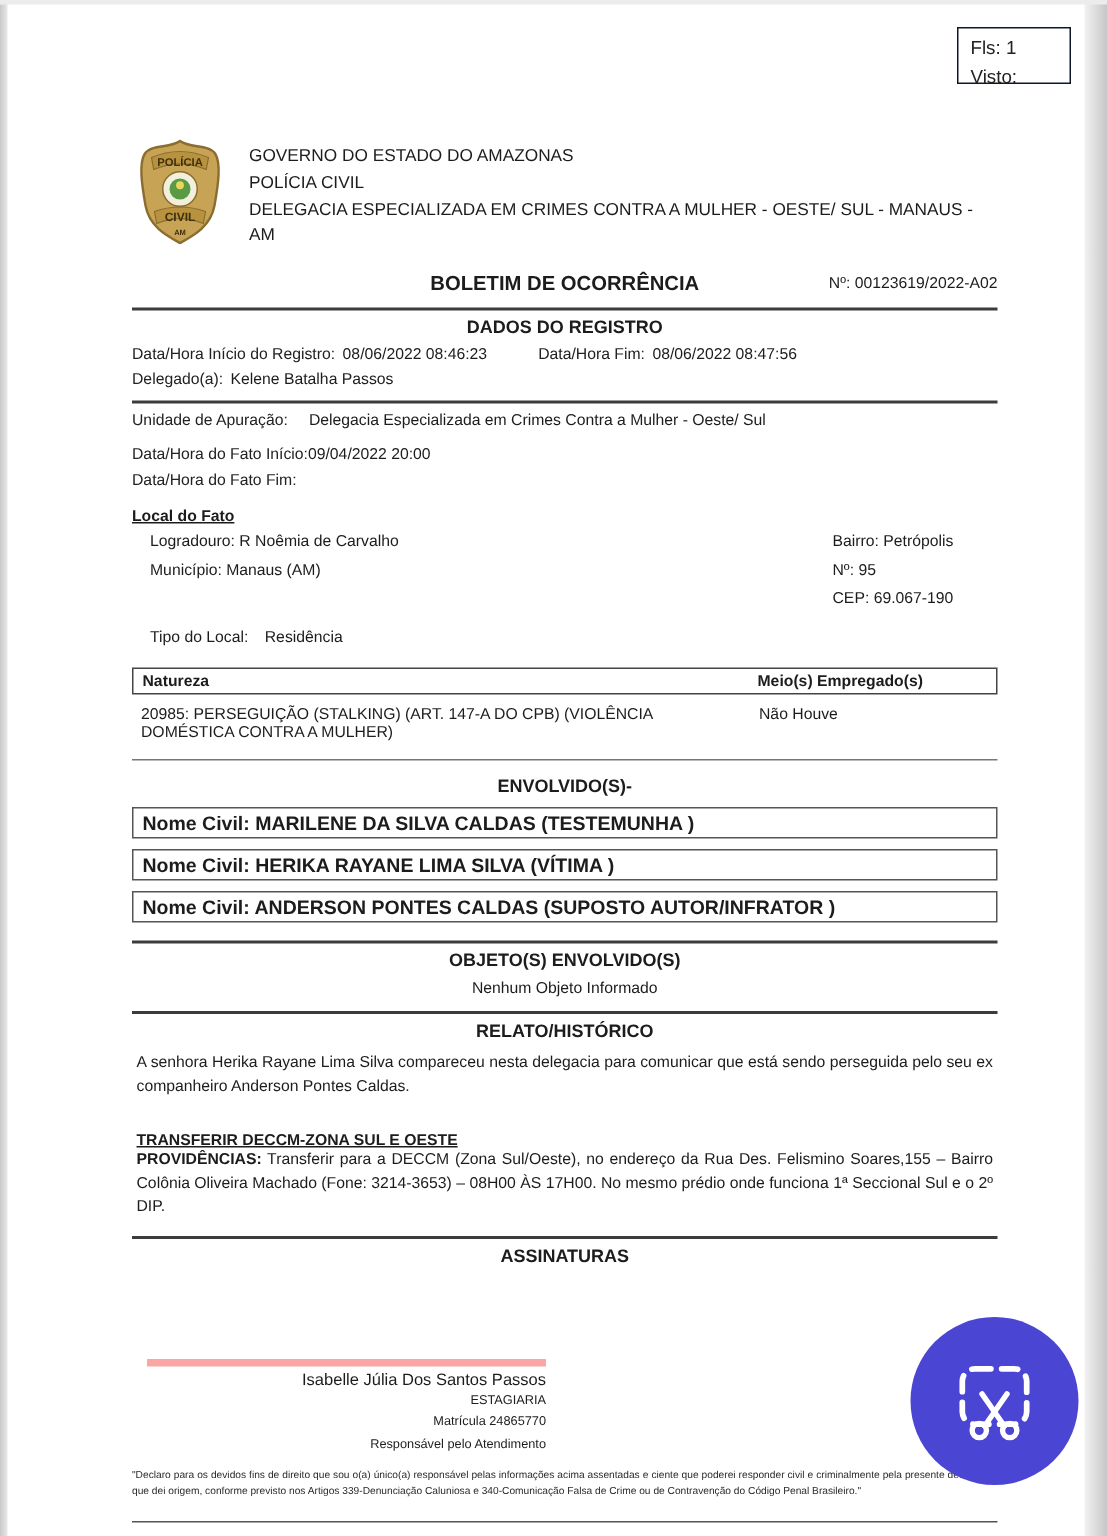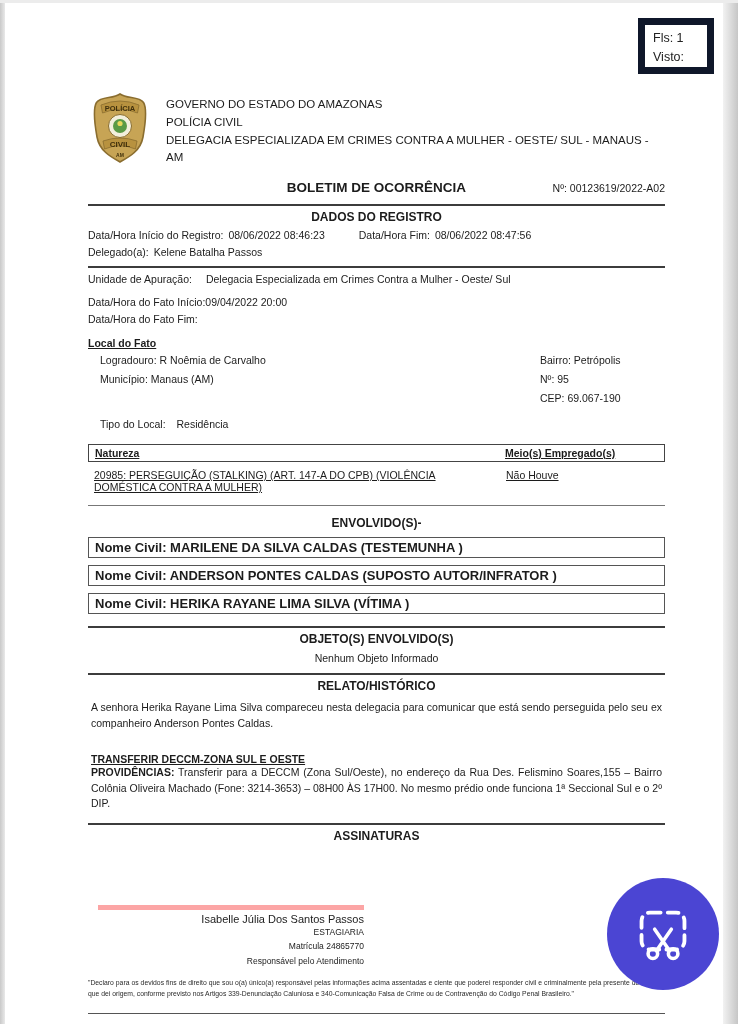--- a/index.html
+++ b/index.html
@@ -9,22 +9,22 @@
     background:#ffffff; color:#1c1c1c;
     position:relative; width:738px; height:1024px; overflow:hidden;
   }
   .edge-left { position:absolute; left:0; top:0; width:5px; height:1024px;
     background:linear-gradient(to right,#c9c9c9,#e9e9e9); }
   .edge-right { position:absolute; right:0; top:0; width:15px; height:1024px;
     background:linear-gradient(to right,#f2f2f2,#c6c6c6); }
   .edge-top { position:absolute; left:0; top:0; width:738px; height:3px; background:#ececec; }
 
   .corner-box {
-    position:absolute; left:638px; top:18px; width:76px; height:56px;
-    border:7px solid #0f172a; padding:4px 8px;
+    position:absolute; left:638px; top:18px; width:76px; height:38px;
+    border:1px solid #0f172a; padding:4px 8px;
     font-size:12.5px; line-height:1.5; color:#222;
   }
 
   .doc { position:absolute; left:88px; top:92px; width:577px; }
 
   .org-header { display:flex; gap:14px; align-items:flex-start; }
   .badge-wrap { flex:0 0 64px; }
   .org-lines { font-weight:normal; font-size:11.5px; line-height:1.55; padding-top:4px; max-width:500px; }
 
   .boletim-row { position:relative; margin-top:12px; height:18px; }
@@ -37,24 +37,24 @@
   .sec-title { text-align:center; font-weight:bold; font-size:12px; margin-top:4px; }
 
   .fields { font-size:10.5px; }
   .frow { margin-top:5px; }
   .frow .lbl { color:#222; }
   .frow .val { margin-left:5px; }
   .inline-gap { margin-left:34px; }
 
   .local-title { font-weight:bold; text-decoration:underline; font-size:10.5px; margin-top:12px; }
   .local-grid { position:relative; margin-top:2px; padding-left:12px; font-size:10.5px; line-height:1.8; }
-  .local-right { position:absolute; left:452px; top:0; line-height:1.8; }
+  .local-right { position:absolute; left:467px; top:0; line-height:1.8; }
   .tipo-row { padding-left:12px; margin-top:10px; font-size:10.5px; }
 
-  .nat-table { margin-top:14px; font-size:10.5px;text-decoration:underline; }
+  .nat-table { margin-top:14px; font-size:10.5px; }
   .nat-head { display:flex; border:1px solid #444; padding:2px 6px; font-weight:bold; }
   .nat-head .c1 { flex:1; }
   .nat-head .c2 { width:153px; }
   .nat-row { display:flex; padding:7px 6px 4px 6px;gap:16px; }
   .nat-row .c1 { flex:1; padding-right:28px; }
   .nat-row .c2 { width:153px; }
   .nat-bottom { margin-top:8px; }
 
   .env-row { border:1px solid #555; margin-top:7px; padding:2px 6px;
     font-weight:bold; font-size:13px; }
@@ -187,22 +187,22 @@
     </div>
     <div class="nat-row">
       <div class="c1">20985: PERSEGUIÇÃO (STALKING) (ART. 147-A DO CPB) (VIOLÊNCIA DOMÉSTICA CONTRA A MULHER)</div>
       <div class="c2">Não Houve</div>
     </div>
     <hr class="rule-light nat-bottom">
   </div>
 
   <div class="sec-title" style="margin-top:10px;">ENVOLVIDO(S)-</div>
   <div class="env-row">Nome Civil: MARILENE DA SILVA CALDAS (TESTEMUNHA )</div>
+  <div class="env-row">Nome Civil: HERIKA RAYANE LIMA SILVA (VÍTIMA )</div>
   <div class="env-row">Nome Civil: ANDERSON PONTES CALDAS (SUPOSTO AUTOR/INFRATOR )</div>
-  <div class="env-row">Nome Civil: HERIKA RAYANE LIMA SILVA (VÍTIMA )</div>
 
   <hr class="rule-heavy" style="margin-top:12px;">
 
   <div class="sec-title">OBJETO(S) ENVOLVIDO(S)</div>
   <div class="center-val">Nenhum Objeto Informado</div>
 
   <hr class="rule-heavy" style="margin-top:9px;">
 
   <div class="sec-title">RELATO/HISTÓRICO</div>
   <div class="relato-par">A senhora Herika Rayane Lima Silva compareceu nesta delegacia para comunicar que está sendo perseguida pelo seu ex companheiro Anderson Pontes Caldas.</div>

